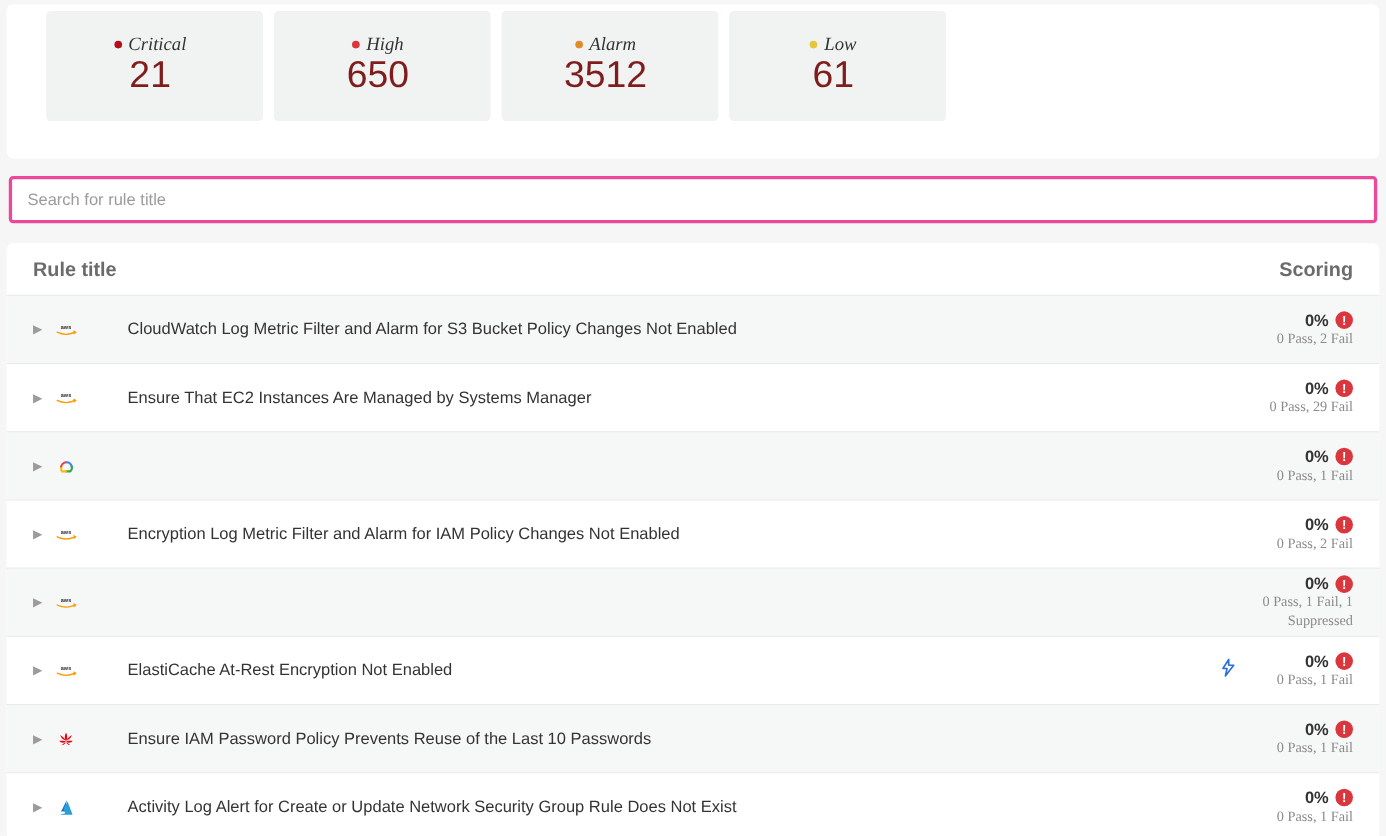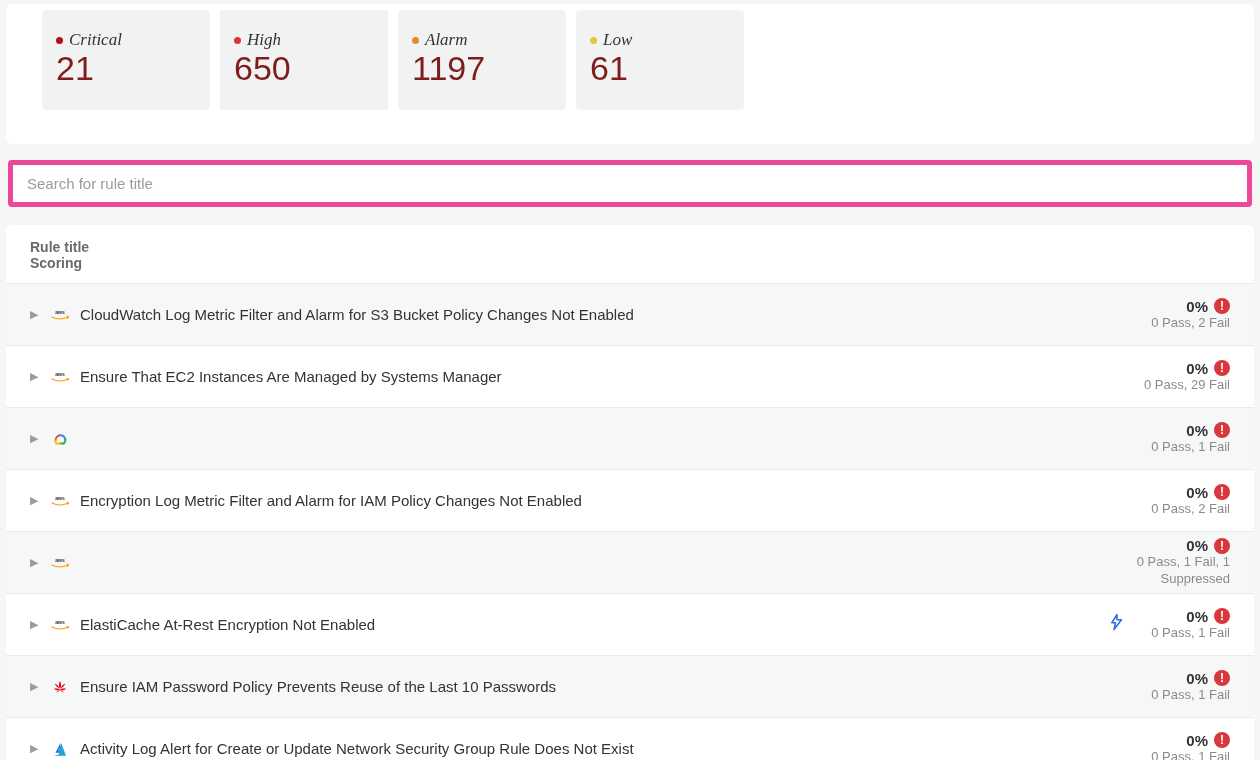--- a/index.html
+++ b/index.html
@@ -16,26 +16,26 @@
     padding: 6px 36px 34px 36px;
     margin-bottom: 16px;
   }
   .summary-cards {
     display: flex;
     gap: 10px;
   }
   .sev-card {
     background: #f1f2f2;
     border-radius: 4px;
-    width: 168px;
+    width: 197px;
     min-height: 100px;
     padding: 12px 22px 14px 14px;
     display: flex;
     flex-direction: column;
-    align-items: flex-start;
+    align-items: center;
     justify-content: center;
   }
   .sev-label {
     display: flex;
     align-items: center;
     gap: 6px;
     font-style: italic;
     font-family: Georgia, "Times New Roman", serif;
     font-size: 17px;
     color: #333;
@@ -49,42 +49,41 @@
   }
   .sev-count {
     font-size: 34px;
     line-height: 1.1;
     color: #7f1d1d;
   }
 
   .search-wrap { padding: 0 2px; }
   .search-input {
     width: 100%;
-    border: 5px solid #ec4899;
+    border: 3px solid #ec4899;
     border-radius: 4px;
     padding: 10px 14px;
     font-size: 15px;
     color: #666;
     background: #fff;
   }
   .search-input::placeholder { color: #9b9b9b; }
 
   .table-panel {
     background: #fff;
     border-radius: 6px;
     margin-top: 18px;
   }
   .table-header {
     display: flex;
     justify-content: space-between;
     padding: 14px 24px 12px 24px;
-    font-size: 14px;
+    font-size: 18px;
     color: #6b6b6b;
     font-weight: 600;
-    flex-direction: column;
   }
   .rule-row {
     display: flex;
     align-items: center;
     justify-content: space-between;
     padding: 0 24px;
     min-height: 62px;
     border-top: 1px solid #eaeaea;
   }
   .rule-row.alt { background: #f6f7f7; }
@@ -105,20 +104,21 @@
   .provider-icon {
     width: 20px;
     height: 20px;
     display: inline-flex;
     align-items: center;
     justify-content: center;
   }
   .rule-title {
     color: #333;
     font-size: 15px;
+    margin-left: 36px;
   }
   .row-right {
     display: flex;
     align-items: center;
     gap: 10px;
   }
   .bolt-icon { color: #2a6fdb; font-size: 16px; margin-right: 4px;}
   .score-block {
     display: flex;
     flex-direction: column;
@@ -145,20 +145,21 @@
     line-height: 16px;
     text-align: center;
     font-weight: 700;
   }
   .score-sub {
     font-size: 13px;
     color: #8a8a8a;
     text-align: right;
     line-height: 1.3;
     max-width: 120px;
+    font-family: Liberation Serif, serif;
   }
 </style>
 </head>
 <body>
 
 <div class="container">
 
   <div class="summary-panel">
     <div class="summary-cards" id="summary-cards">
         <div class="sev-card">
@@ -173,21 +174,21 @@
             <span class="sev-dot" style="background: rgb(217, 54, 62);"></span>
             <span>High</span>
           </div>
           <div class="sev-count">650</div>
         </div>
         <div class="sev-card">
           <div class="sev-label">
             <span class="sev-dot" style="background: rgb(224, 139, 44);"></span>
             <span>Alarm</span>
           </div>
-          <div class="sev-count">1197</div>
+          <div class="sev-count">3512</div>
         </div>
         <div class="sev-card">
           <div class="sev-label">
             <span class="sev-dot" style="background: rgb(228, 199, 61);"></span>
             <span>Low</span>
           </div>
           <div class="sev-count">61</div>
         </div>
       </div>
   </div>

